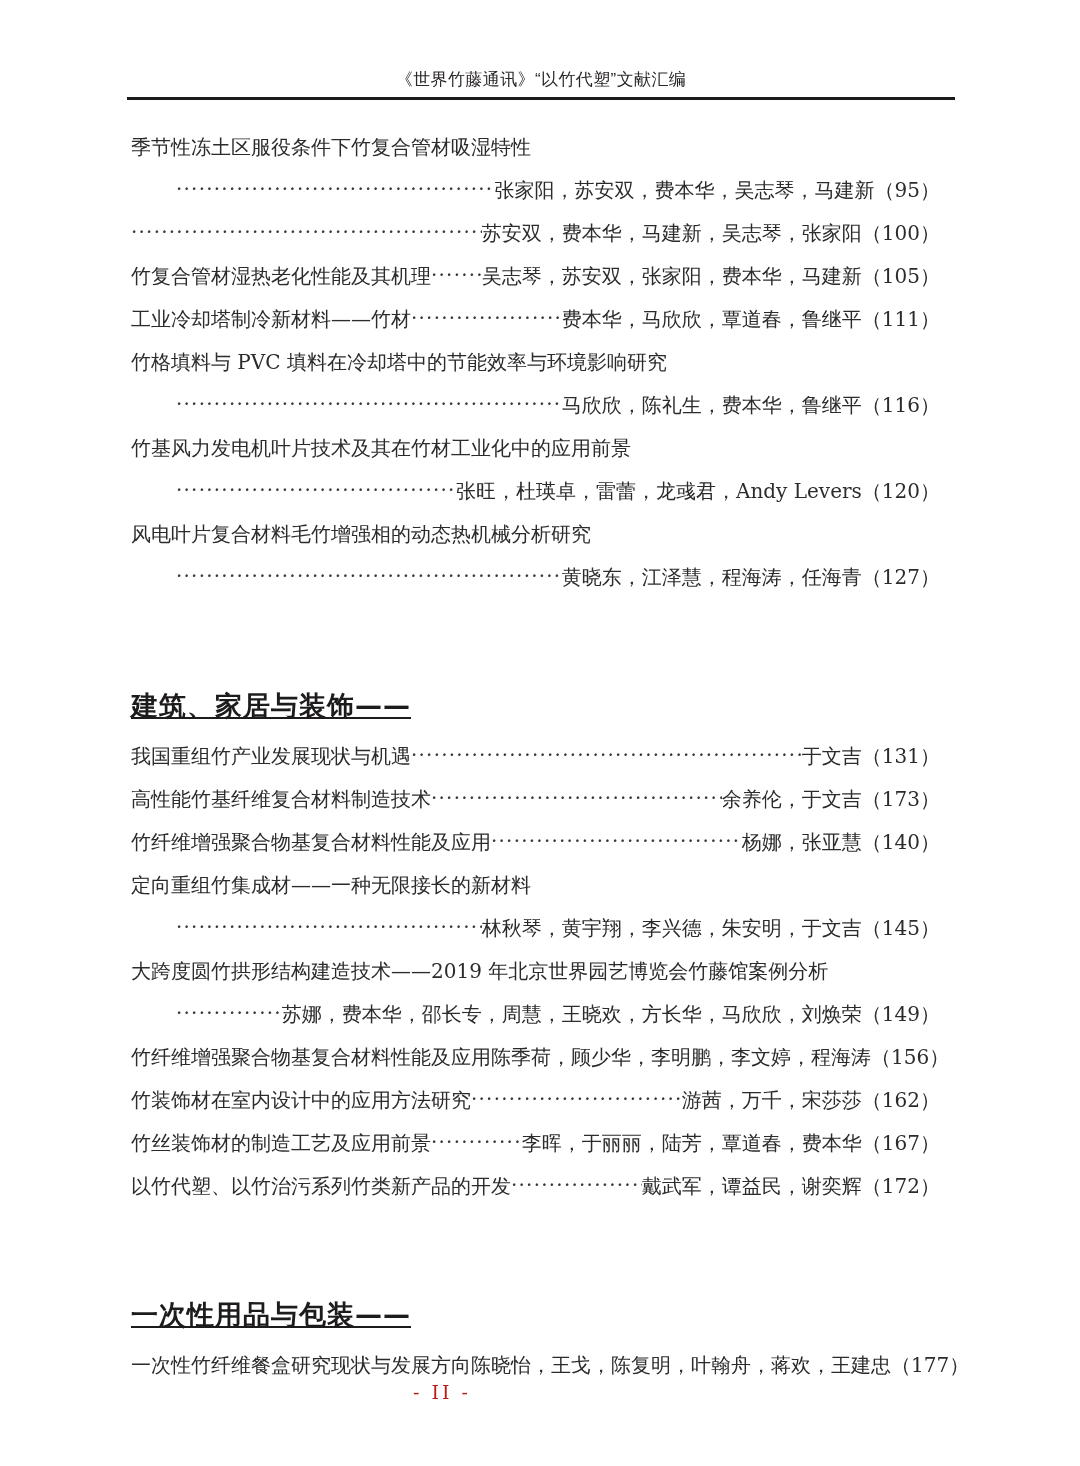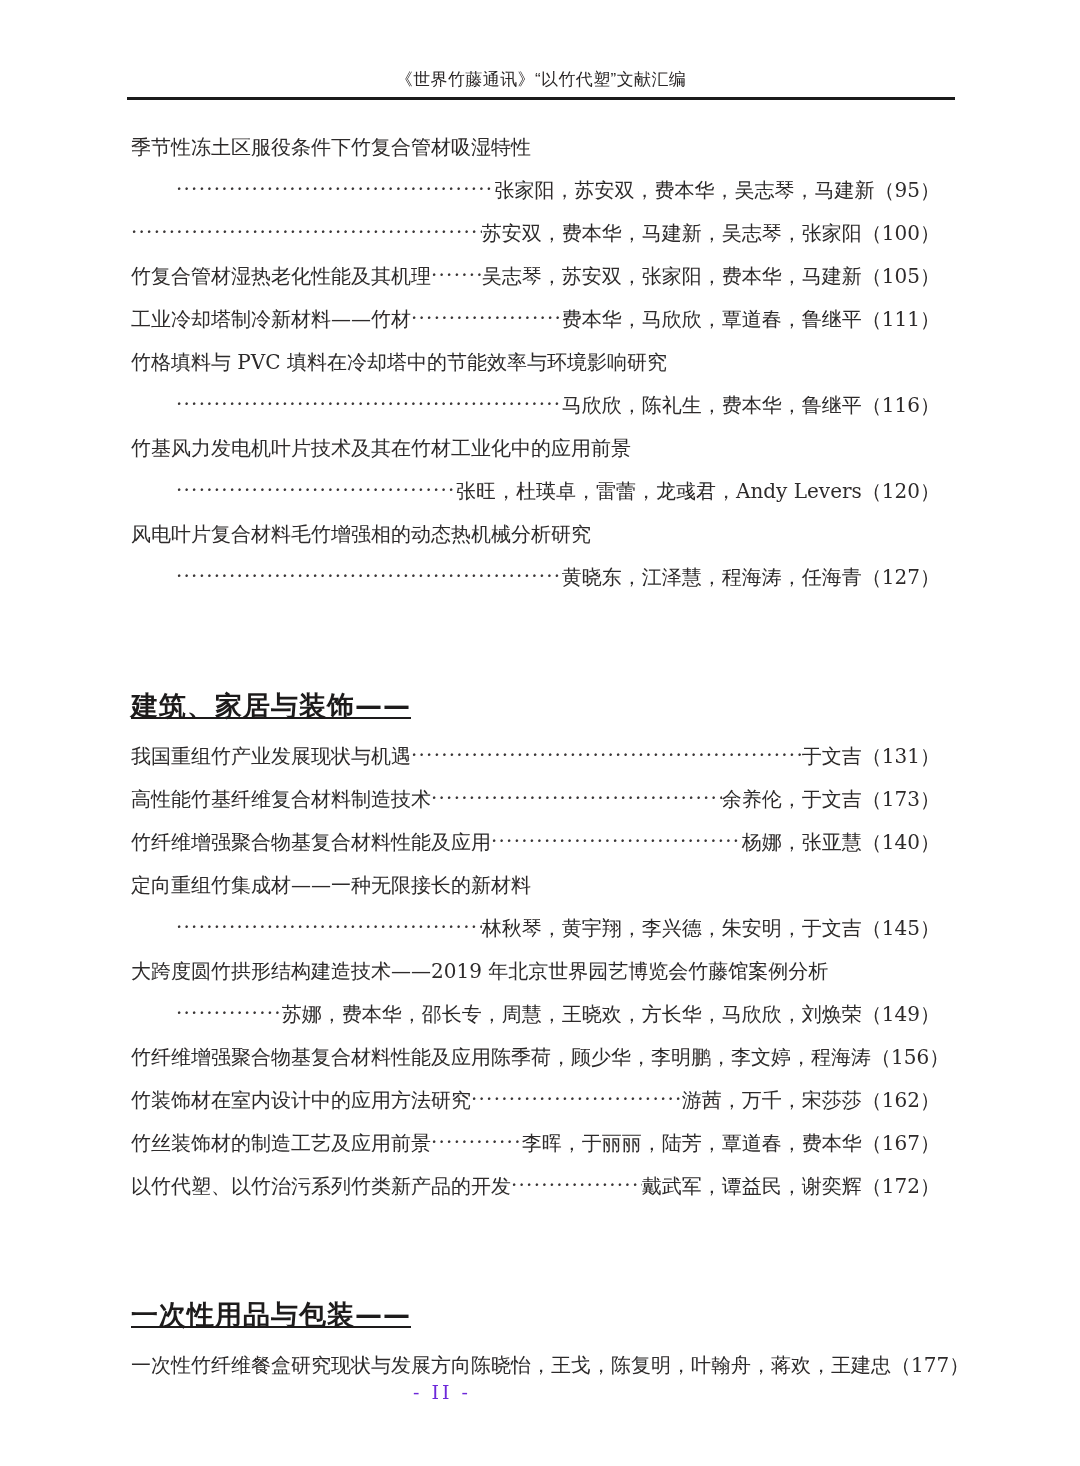--- a/index.html
+++ b/index.html
@@ -139,21 +139,21 @@
 
   
   .folio {
     position: absolute;
     left: 0;
     top: 1381px;
     width: 884px;
     text-align: center;
     font-size: 19px;
     letter-spacing: 3px;
-    color: #6d28d9;
+    color: #b91c1c;
   }
 </style>
 </head>
 <body>
 
 <div class="page">
 
   <div class="running-head">《世界竹藤通讯》“以竹代塑”文献汇编</div>
   <div class="head-rule"></div>
 

